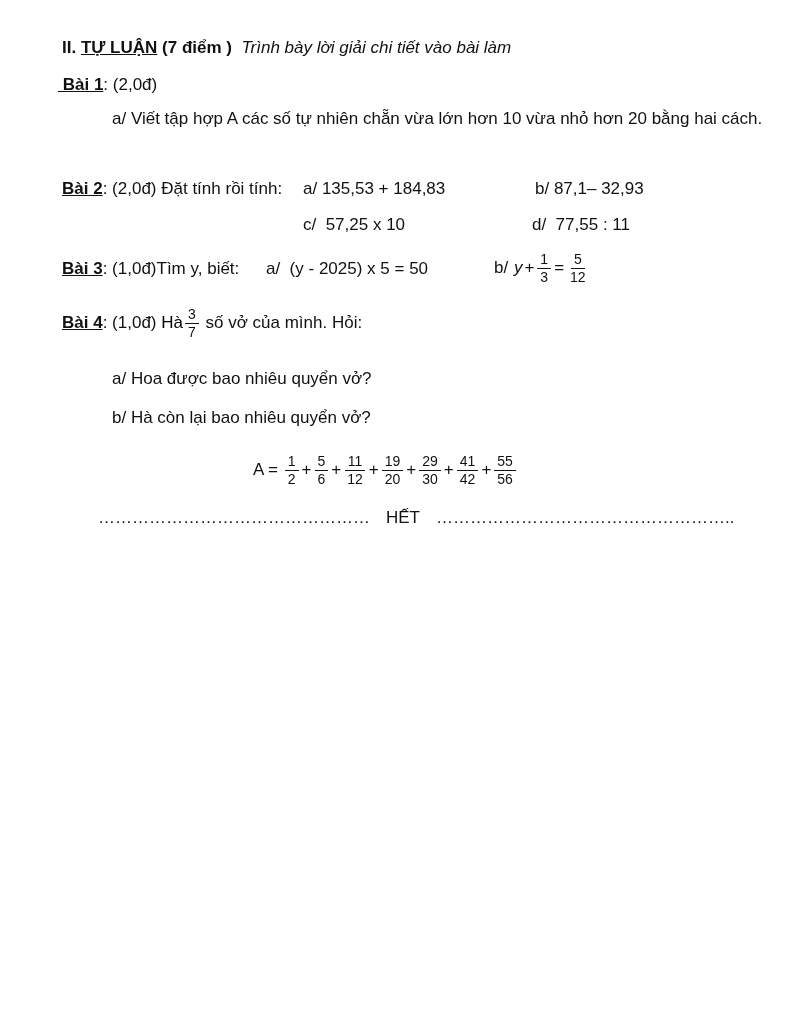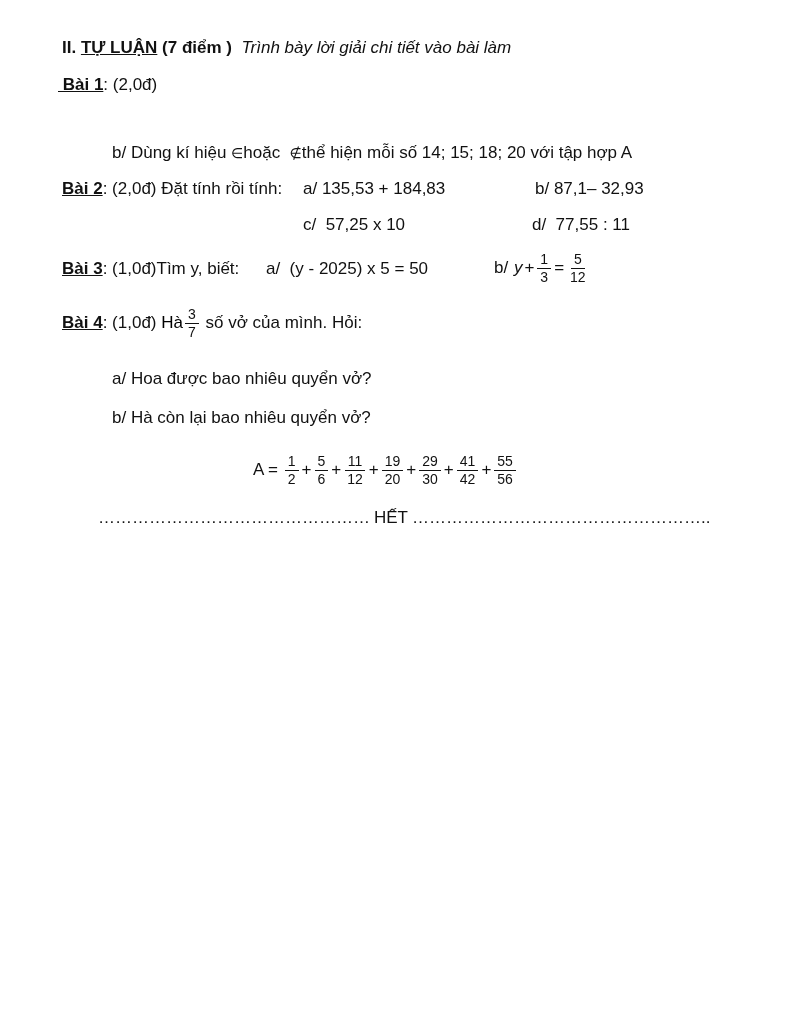--- a/index.html
+++ b/index.html
@@ -30,36 +30,36 @@
 </style>
 </head>
 <body>
 
 <div class="page">
 
   <div class="abs" style="top:38px;left:62px"><span class="b">II.</span><span class="b"> </span><span class="b u">TỰ LUẬN</span><span class="b"> </span><span class="b">(7 điểm )</span><span>  </span><span class="i">Trình bày lời giải chi tiết vào bài làm</span></div>
 
   <div class="abs" style="top:75px;left:58px"><span class="b u"> Bài 1</span><span>: (2,0đ)</span></div>
 
+  <div class="abs" style="top:109px;left:112px">a/ Viết tập hợp A các số tự nhiên chẵn vừa lớn hơn 10 vừa nhỏ hơn 20 bằng hai cách.</div>
 
-  <div class="abs" style="top:143px;left:112px"><span>b/ Dùng kí hiệu </span><span class="sym">∈</span><span>hoặc  </span><span class="sym">∉</span><span>thể hiện mỗi số 14; 15; 18; 20 với tập hợp A</span></div>
 
   <div class="abs" style="top:179px;left:62px"><span class="b u">Bài 2</span><span>: (2,0đ) Đặt tính rồi tính:</span></div>
   <div class="abs" style="top:179px;left:303px">a/ 135,53 + 184,83</div>
   <div class="abs" style="top:179px;left:535px">b/ 87,1– 32,93</div>
   <div class="abs" style="top:215px;left:303px">c/  57,25 x 10</div>
   <div class="abs" style="top:215px;left:532px">d/  77,55 : 11</div>
 
   <div class="abs" style="top:259px;left:62px"><span class="b u">Bài 3</span><span>: (1,0đ)Tìm y, biết:</span></div>
   <div class="abs" style="top:259px;left:266px">a/  (y - 2025) x 5 = 50</div>
   <div class="abs math-row" style="top:244px;left:494px;height:48px"><span style="white-space:pre">b/ </span><span class="mvar mop">y</span><span class="mop">+</span><span class="frac"><span class="num">1</span><span class="den">3</span></span><span class="mop">=</span><span class="frac"><span class="num">5</span><span class="den">12</span></span></div>
 
   <div class="abs math-row" style="top:300px;left:62px;height:46px"><span class="b u">Bài 4</span><span style="white-space:pre">: (1,0đ) </span><span class="blue">Hà</span><span class="frac"><span class="num">3</span><span class="den">7</span></span><span style="white-space:pre"> số vở của mình. Hỏi:</span></div>
 
   <div class="abs" style="top:369px;left:112px">a/ Hoa được bao nhiêu quyển vở?</div>
   <div class="abs" style="top:408px;left:112px">b/ Hà còn lại bao nhiêu quyển vở?</div>
 
 
   <div class="abs math-row" style="top:447px;left:253px;height:46px"><span style="white-space:pre">A = </span><span class="frac"><span class="num">1</span><span class="den">2</span></span><span class="mop">+</span><span class="frac"><span class="num">5</span><span class="den">6</span></span><span class="mop">+</span><span class="frac"><span class="num">11</span><span class="den">12</span></span><span class="mop">+</span><span class="frac"><span class="num">19</span><span class="den">20</span></span><span class="mop">+</span><span class="frac"><span class="num">29</span><span class="den">30</span></span><span class="mop">+</span><span class="frac"><span class="num">41</span><span class="den">42</span></span><span class="mop">+</span><span class="frac"><span class="num">55</span><span class="den">56</span></span></div>
 
-  <div class="abs" style="top:508px;left:98px"><span>…………………………………………</span><span style="margin:0 4px">HẾT</span><span>……………………………………………..</span></div>
+  <div class="abs" style="top:508px;left:98px"><span>…………………………………………</span><span style="margin:0 16px">HẾT</span><span>……………………………………………..</span></div>
 
 </div>
 
 </body></html>

